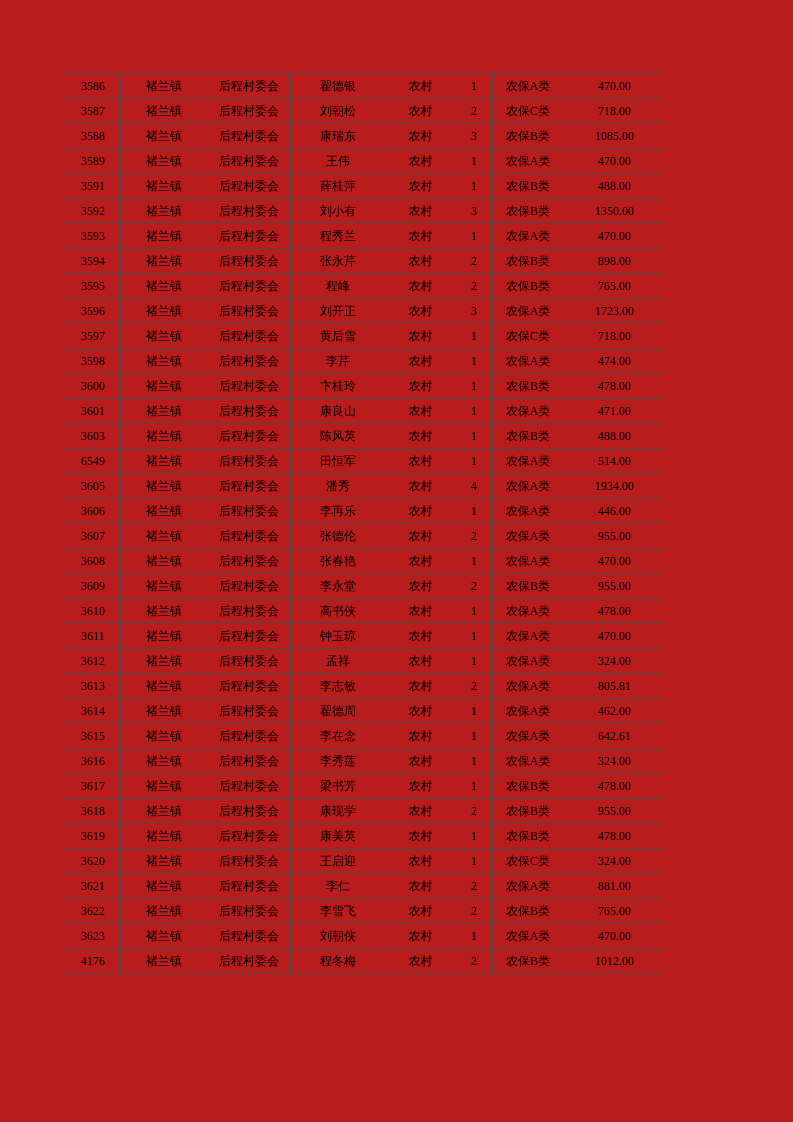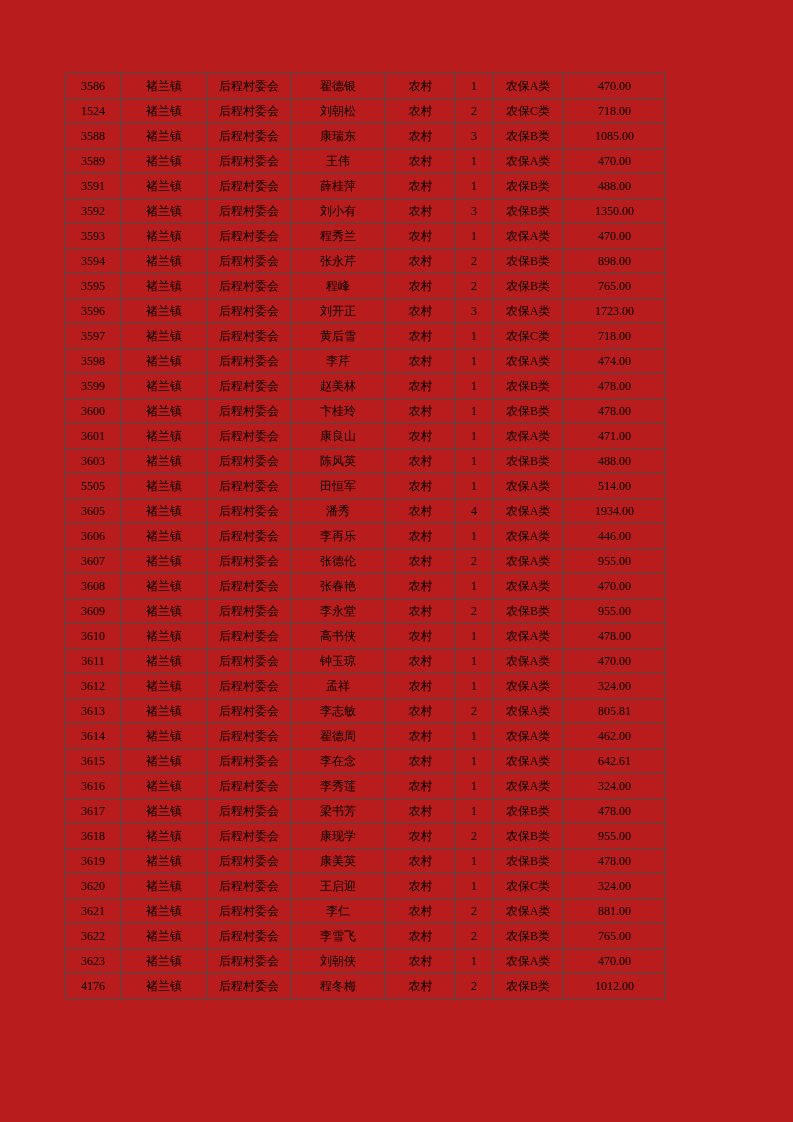--- a/index.html
+++ b/index.html
@@ -60,21 +60,21 @@
           <td>3586</td>
           <td>褚兰镇</td>
           <td>后程村委会</td>
           <td>翟德银</td>
           <td>农村</td>
           <td>1</td>
           <td>农保A类</td>
           <td>470.00</td>
         </tr>
         <tr>
-          <td>1524</td>
+          <td>3587</td>
           <td>褚兰镇</td>
           <td>后程村委会</td>
           <td>刘朝松</td>
           <td>农村</td>
           <td>2</td>
           <td>农保C类</td>
           <td>718.00</td>
         </tr>
         <tr>
           <td>3588</td>
@@ -170,61 +170,51 @@
           <td>3598</td>
           <td>褚兰镇</td>
           <td>后程村委会</td>
           <td>李芹</td>
           <td>农村</td>
           <td>1</td>
           <td>农保A类</td>
           <td>474.00</td>
         </tr>
         <tr>
-          <td>3599</td>
-          <td>褚兰镇</td>
-          <td>后程村委会</td>
-          <td>赵美林</td>
+          <td>3600</td>
+          <td>褚兰镇</td>
+          <td>后程村委会</td>
+          <td>卞桂玲</td>
           <td>农村</td>
           <td>1</td>
           <td>农保B类</td>
           <td>478.00</td>
         </tr>
         <tr>
-          <td>3600</td>
-          <td>褚兰镇</td>
-          <td>后程村委会</td>
-          <td>卞桂玲</td>
-          <td>农村</td>
-          <td>1</td>
-          <td>农保B类</td>
-          <td>478.00</td>
-        </tr>
-        <tr>
           <td>3601</td>
           <td>褚兰镇</td>
           <td>后程村委会</td>
           <td>康良山</td>
           <td>农村</td>
           <td>1</td>
           <td>农保A类</td>
           <td>471.00</td>
         </tr>
         <tr>
           <td>3603</td>
           <td>褚兰镇</td>
           <td>后程村委会</td>
           <td>陈风英</td>
           <td>农村</td>
           <td>1</td>
           <td>农保B类</td>
           <td>488.00</td>
         </tr>
         <tr>
-          <td>5505</td>
+          <td>6549</td>
           <td>褚兰镇</td>
           <td>后程村委会</td>
           <td>田恒军</td>
           <td>农村</td>
           <td>1</td>
           <td>农保A类</td>
           <td>514.00</td>
         </tr>
         <tr>
           <td>3605</td>

